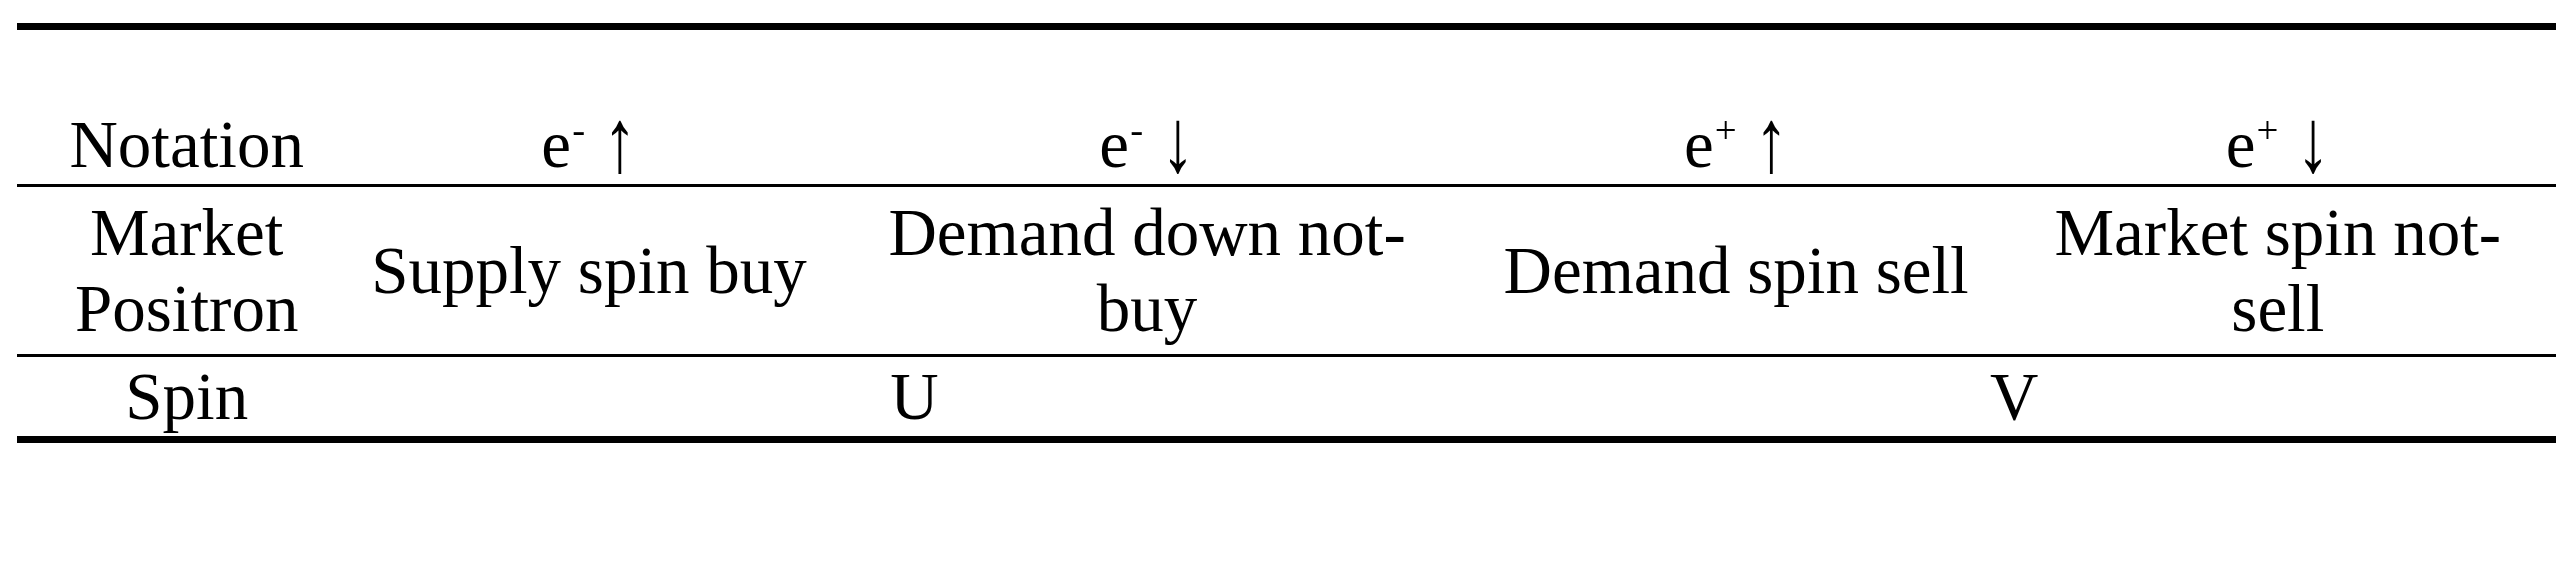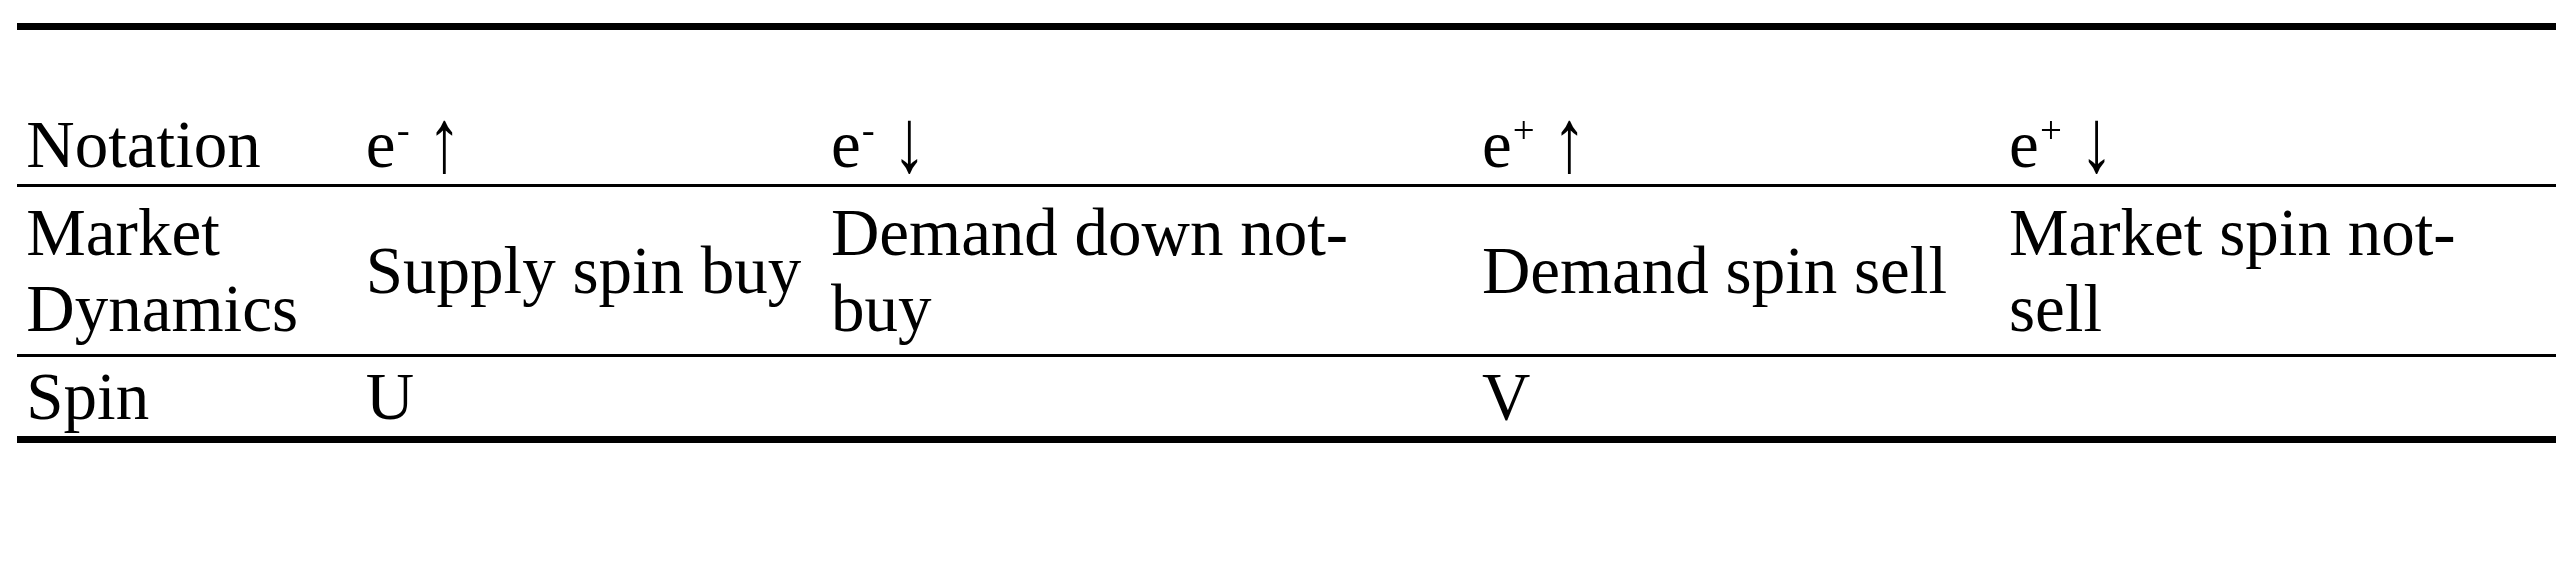--- a/index.html
+++ b/index.html
@@ -25,20 +25,21 @@
     width: 100%;
     border-collapse: collapse;
     table-layout: fixed;
     font-size: 67px;
     line-height: 1.13;
     color: #000000;
     border-top: 7.7px solid #000000;
     border-bottom: 7.7px solid #000000;
   }
   td {
+    text-align: center;
     vertical-align: middle;
     padding: 1.5px 9.3px;
     white-space: pre-line; 
     overflow: visible;
   }
   tr.ruled td {
     border-bottom: 3.9px solid #000000;
   }
   tr.header-row  { height: 82px; }
   tr.qed-row     { height: 175px; }
@@ -89,21 +90,21 @@
         <span class="particle-base">e</span><span class="charge-sup">+</span><span class="spin-arrow">↑</span>
       </td>
       <td>
         <span class="particle-base">e</span><span class="charge-sup">+</span><span class="spin-arrow">↓</span>
       </td>
     </tr>
 
 
     <tr class="market-row ruled">
       <td>Market
-Dynamics</td>
+Positron</td>
       <td>Supply spin buy</td>
       <td>Demand down not-
 buy</td>
       <td>Demand spin sell</td>
       <td>Market spin not-
 sell</td>
     </tr>
 
     <tr class="spin-row">
       <td>Spin</td>

